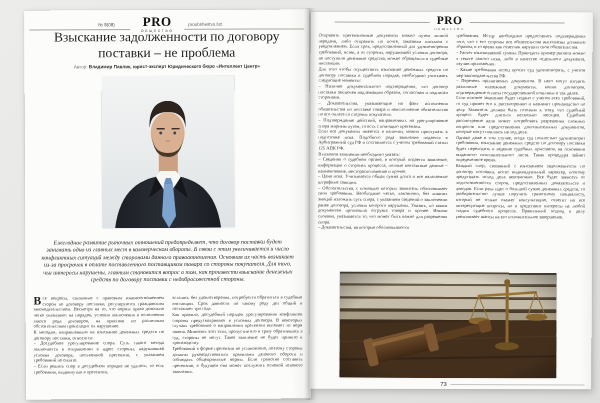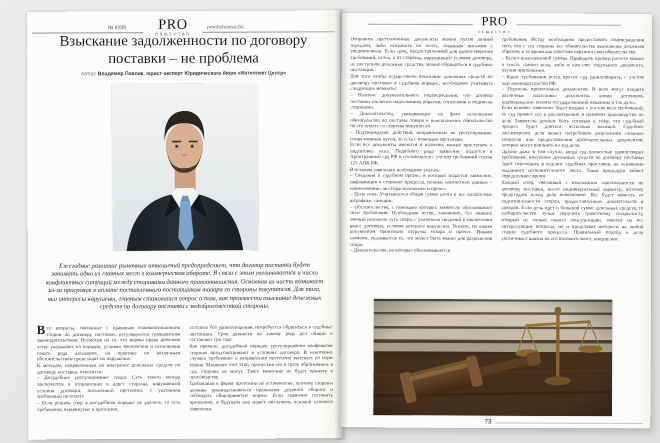--- a/index.html
+++ b/index.html
@@ -21,21 +21,21 @@
     transform:rotate(0.2deg);
   }
   .spine{position:absolute;left:304px;top:8px;width:12px;height:392px;
     background:linear-gradient(to right,rgba(0,0,0,0) 0%,rgba(0,0,0,.14) 45%,rgba(0,0,0,.10) 55%,rgba(0,0,0,0) 100%);z-index:5;}
 
   
   .lp-header{position:absolute;top:4px;left:0;right:0;height:20px;font-family:"Liberation Sans",sans-serif;}
   .lp-rule{position:absolute;top:15px;left:5px;right:5px;height:1px;background:#a9a9a6;}
   .lp-issue{position:absolute;top:8px;left:72px;font-size:4.5px;color:#555;background:#fcfcfa;padding:0 2px;}
   .brand-block{position:absolute;top:1px;left:106px;width:50px;text-align:center;background:#fcfcfa;padding:0 2px;}
-  .brand-pro{font-family:"Liberation Serif",serif;font-weight:normal;font-size:13px;line-height:13px;letter-spacing:.5px;color:#111;}
+  .brand-pro{font-family:"Liberation Serif",serif;font-weight:bold;font-size:13px;line-height:13px;letter-spacing:.5px;color:#111;}
   .brand-sub{font-size:3.4px;letter-spacing:1.6px;color:#444;margin-top:0.5px;}
   .lp-site{position:absolute;top:8px;left:162px;font-size:4.5px;color:#666;background:#fcfcfa;padding:0 2px;}
 
   
   .article-title{
     position:absolute;top:19px;left:0;right:0;margin:0 auto;max-width:236px;
     text-align:center;font-size:13.5px;line-height:15.5px;color:#1d1d1d;font-weight:500;
   }
   .author-line{position:absolute;top:54px;left:0;right:0;text-align:center;
     font-family:"Liberation Sans",sans-serif;font-size:4.6px;color:#777;}

